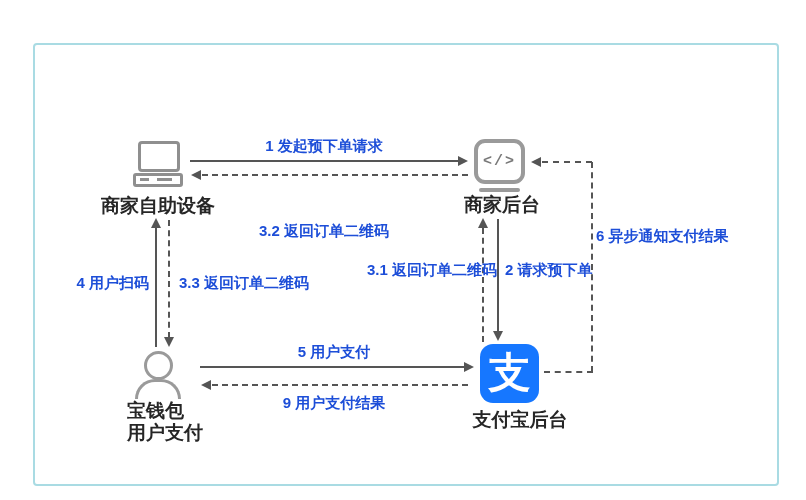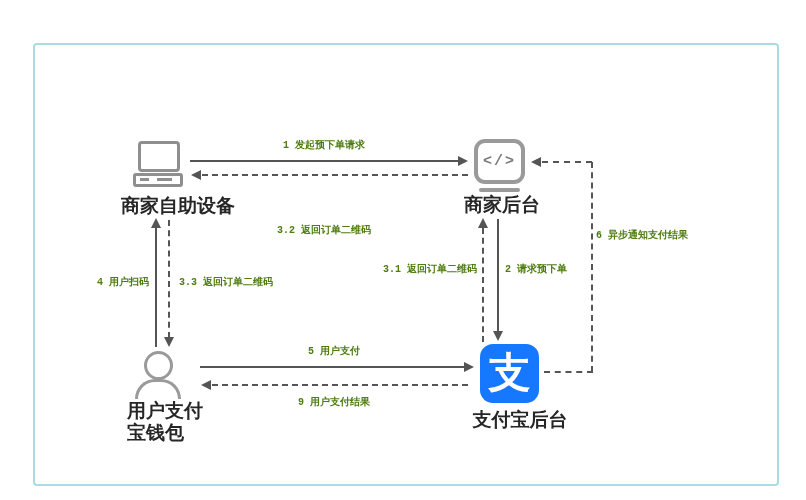--- a/index.html
+++ b/index.html
@@ -30,22 +30,22 @@
 
   
   .ah { position:absolute; width:0; height:0; }
   .ah-right { border-top:5px solid transparent; border-bottom:5px solid transparent; border-left:10px solid #555555; }
   .ah-left  { border-top:5px solid transparent; border-bottom:5px solid transparent; border-right:10px solid #555555; }
   .ah-up    { border-left:5px solid transparent; border-right:5px solid transparent; border-bottom:10px solid #555555; }
   .ah-down  { border-left:5px solid transparent; border-right:5px solid transparent; border-top:10px solid #555555; }
 
   
   .edge-label {
-    position:absolute; font-size:10px; font-weight:700; color:#4d7c0f;
-    white-space:nowrap; line-height:18px;font-family:Liberation Mono, monospace;
+    position:absolute; font-size:15px; font-weight:700; color:#1d4ed8;
+    white-space:nowrap; line-height:18px;
   }
   .center { text-align:center; }
   .right  { text-align:right; }
   .node-label {
     position:absolute; font-size:19px; font-weight:700; color:#262626;
     white-space:nowrap; line-height:22px;
   }
 
   
   .dev-monitor { position:absolute; left:138px; top:141px; width:42px; height:31px;
@@ -82,37 +82,37 @@
 
 <div id="canvas">
 
   <div class="outer-border"></div>
 
   <div>
     <div class="dev-monitor"></div>
     <div class="dev-base"></div>
     <div class="dev-key1"></div>
     <div class="dev-key2"></div>
-    <div class="node-label center" style="left:112px; top:195px; width:132px;">商家自助设备</div>
+    <div class="node-label center" style="left:92px; top:195px; width:132px;">商家自助设备</div>
   </div>
 
   <div>
     <div class="be-box">
       <span class="be-glyph">&lt;/&gt;</span>
     </div>
     <div class="be-stand"></div>
     <div class="node-label center" style="left:437px; top:194px; width:130px;">商家后台</div>
   </div>
 
   <div>
     <div class="user-head"></div>
     <div class="user-body"></div>
     <div class="node-label" style="left:127px; top:400px;">
+      <div>宝钱包</div>
       <div>用户支付</div>
-      <div>宝钱包</div>
     </div>
   </div>
 
   <div>
     <div class="alipay-box">
       <span class="alipay-glyph">支</span>
     </div>
     <div class="node-label center" style="left:452px; top:409px; width:136px;text-align:center;">支付宝后台</div>
   </div>
 
@@ -130,21 +130,21 @@
 
   <div>
     <div class="vline-solid" style="left:497px; top:219px; height:113px;"></div>
     <div class="ah ah-down" style="left:493px; top:331px;"></div>
     <div class="edge-label" style="left:505px; top:261px;">2 请求预下单</div>
   </div>
 
   <div>
     <div class="vline-dashed" style="left:482px; top:228px; height:114px;"></div>
     <div class="ah ah-up" style="left:478px; top:218px;"></div>
-    <div class="edge-label right" style="left:340px; top:261px; width:137px;">3.1 返回订单二维码</div>
+    <div class="edge-label right" style="left:360px; top:261px; width:137px;">3.1 返回订单二维码</div>
   </div>
 
   <div>
     <div class="vline-solid" style="left:155px; top:228px; height:119px;"></div>
     <div class="ah ah-up" style="left:151px; top:218px;"></div>
     <div class="edge-label right" style="left:60px; top:274px; width:89px;">4 用户扫码</div>
   </div>
 
   <div>
     <div class="vline-dashed" style="left:168px; top:220px; height:118px;"></div>

